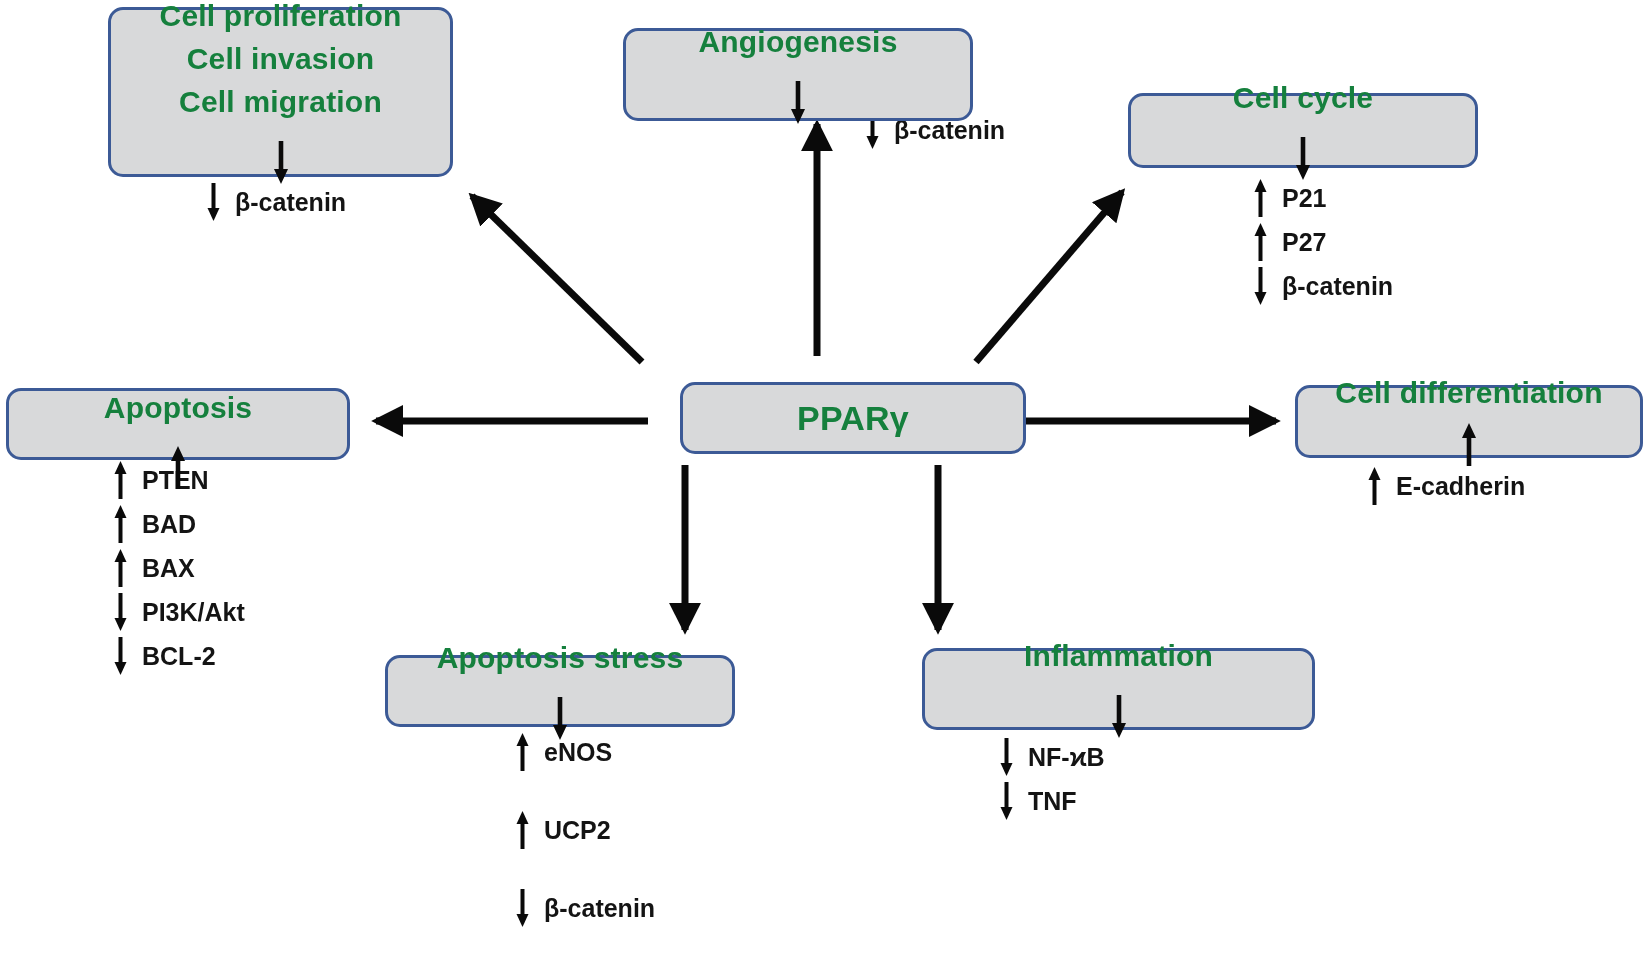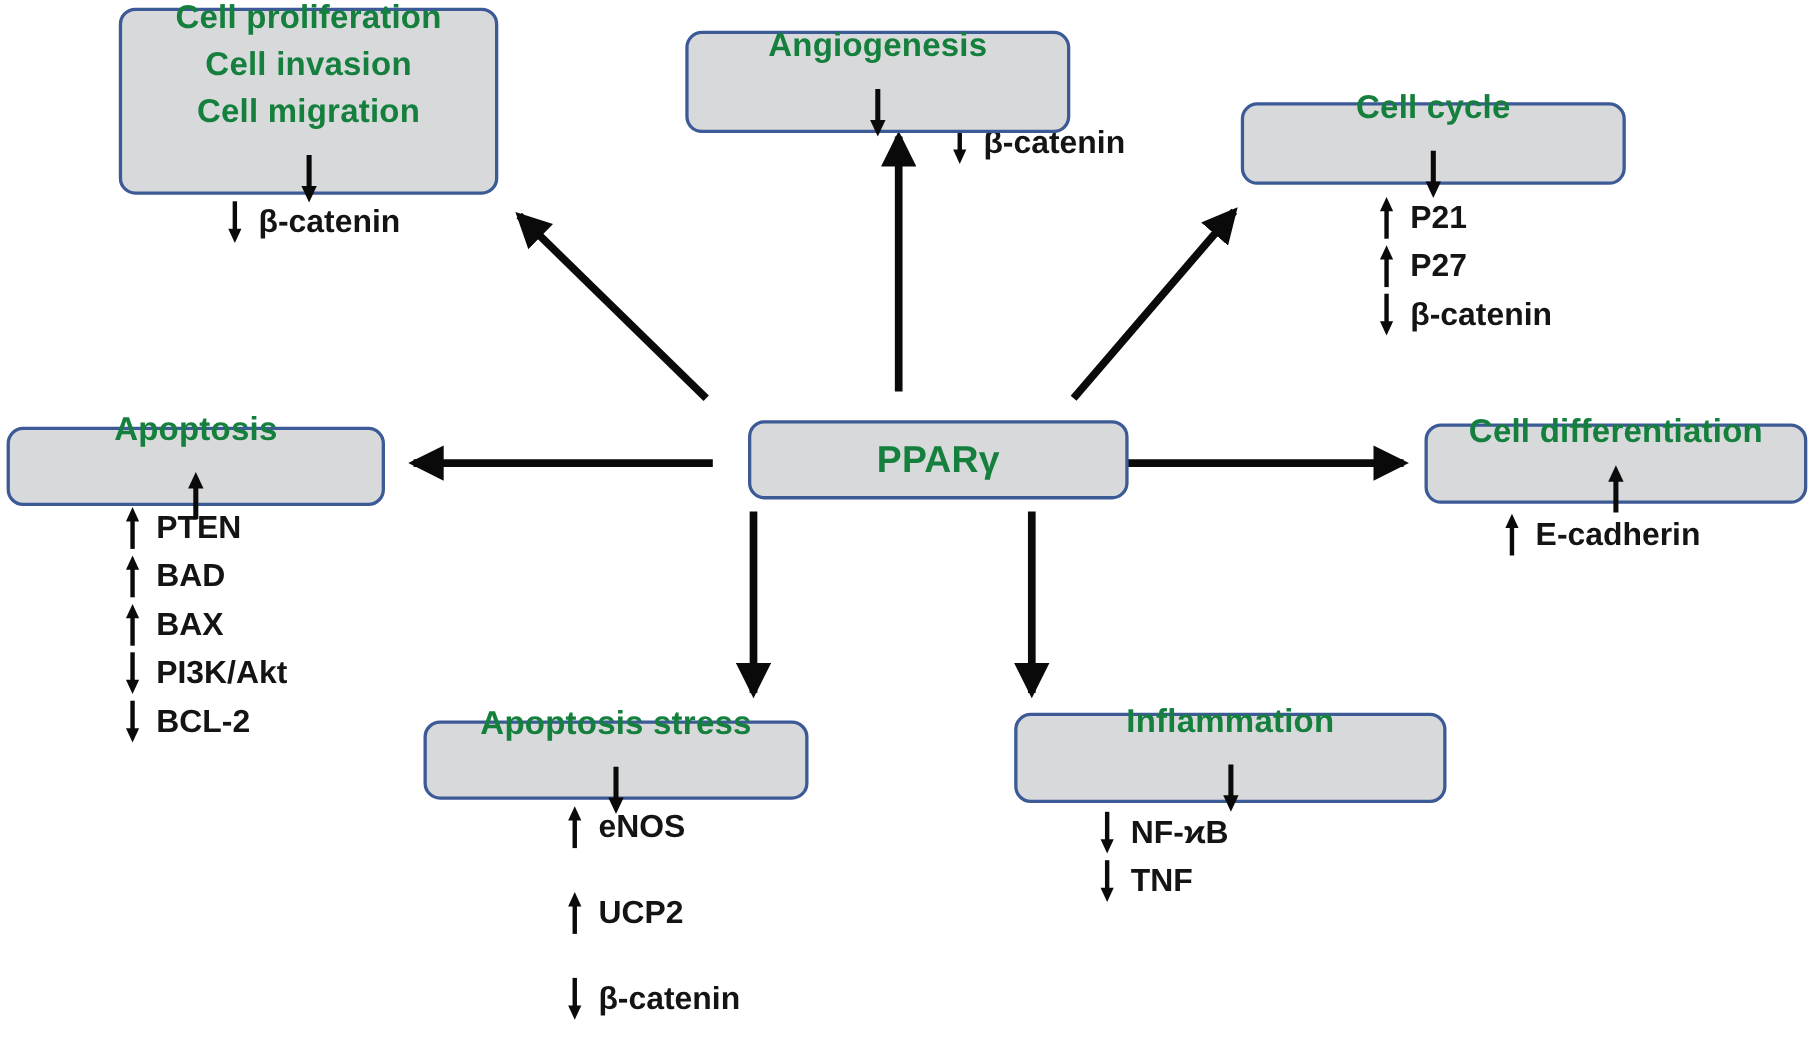--- a/index.html
+++ b/index.html
@@ -17,21 +17,21 @@
     flex-direction:column;
   }
   .box .title{font-size:30px;font-weight:700;text-align:center;letter-spacing:.2px;white-space:nowrap;}
   .box .title-lines{display:flex;flex-direction:column;gap:9px;}
   .box.center-box .title{font-size:34px;}
 
   .dir-icon{flex:0 0 auto;}
 
   .factors{position:absolute;display:flex;flex-direction:column;z-index:1;}
   .factor-row{display:flex;align-items:center;gap:13px;height:44px;color:#141414;
-              font-size:29px;font-weight:700;white-space:nowrap;}
+              font-size:25px;font-weight:700;white-space:nowrap;}
   .factor-row svg{flex:0 0 auto;overflow:visible;}
 </style>
 </head>
 <body>
 
 <div class="canvas">
 
   <svg class="connectors" viewBox="0 0 1648 964">
     <defs>
       <marker id="ah" viewBox="0 0 10 10" refX="8.5" refY="5" markerWidth="4.6" markerHeight="4.6" orient="auto">
@@ -119,21 +119,21 @@
     <div class="factor-row dir-down">
 
       <svg class="arrow-down-icon" width="17" height="40" viewBox="0 0 17 40">
           <line x1="8.5" y1="1" x2="8.5" y2="28" stroke="#0a0a0a" stroke-width="4"></line>
           <path d="M8.5 39 L2.5 26 H14.5 Z" fill="#0a0a0a"></path>
         </svg>
       <span class="flabel">β-catenin</span>
     </div>
   </div>
 
-  <div class="box dir-up" style="left:6px;top:388px;width:344px;height:72px;">
+  <div class="box dir-up" style="left:6px;top:388px;width:344px;height:72px;justify-content:space-between;">
     <div class="title">Apoptosis</div>
 
     <svg class="dir-icon arrow-up-icon" width="20" height="46" viewBox="0 0 20 46">
         <line x1="10" y1="44" x2="10" y2="13" stroke="#0a0a0a" stroke-width="4.6"></line>
         <path d="M10 1 L3 16 H17 Z" fill="#0a0a0a"></path>
       </svg>
   </div>
   <div class="factors" style="left:112px;top:458px;">
     <div class="factor-row dir-up">
       <svg class="arrow-up-icon" width="17" height="40" viewBox="0 0 17 40">

